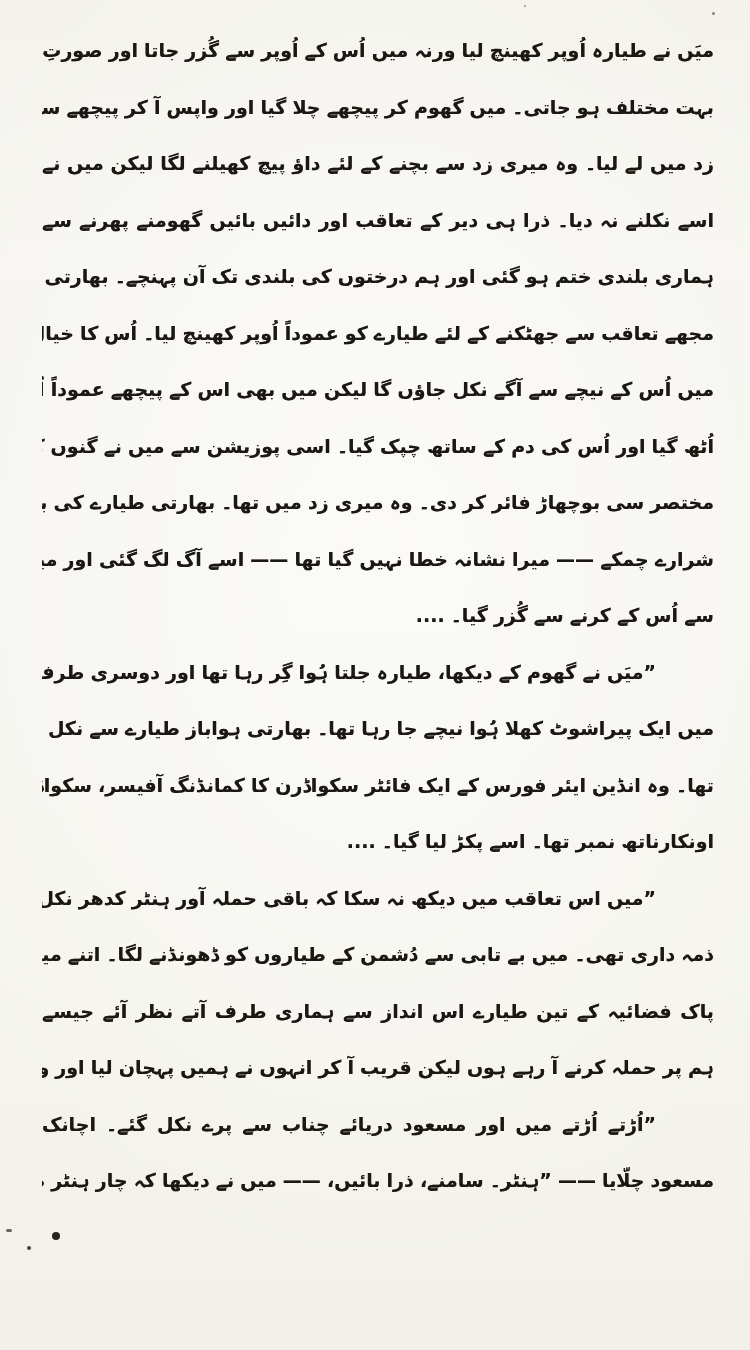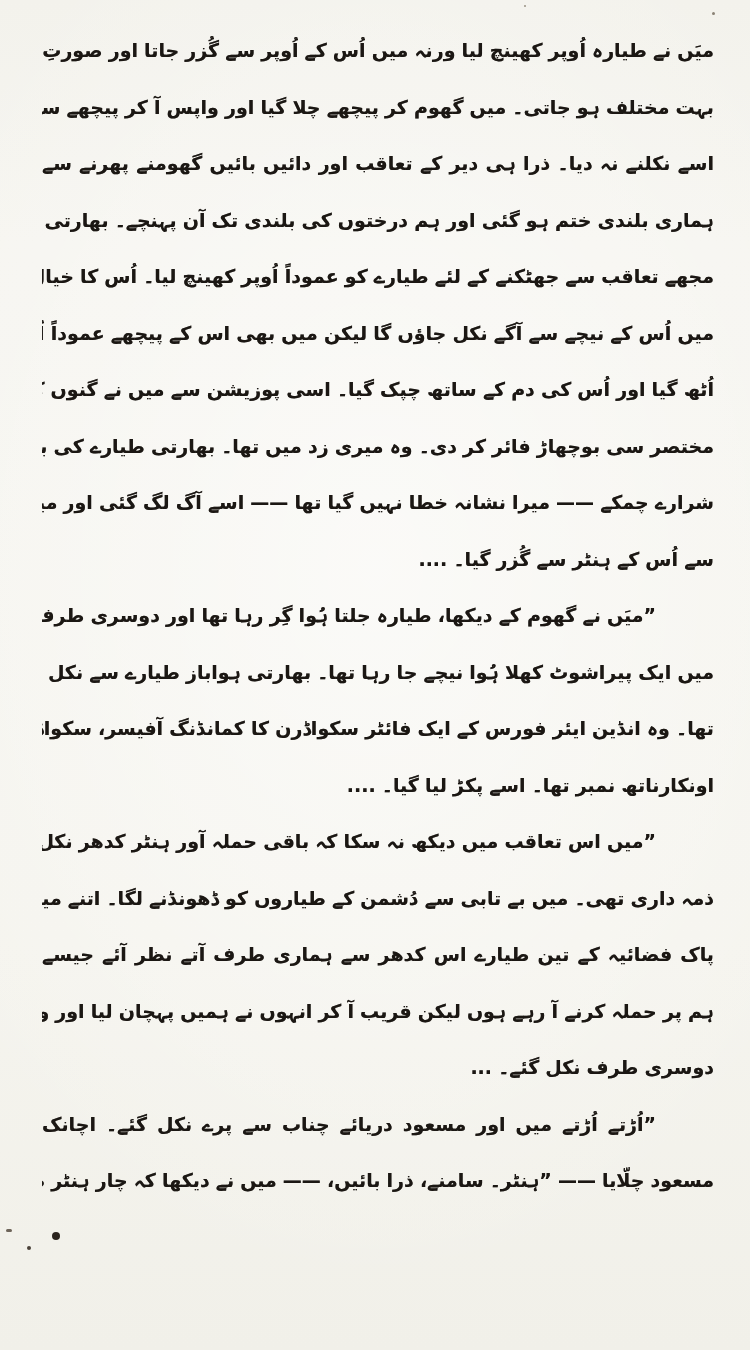--- a/index.html
+++ b/index.html
@@ -64,43 +64,43 @@
 </style>
 </head>
 <body>
 
 <div class="page">
   <div class="text-block">
 
     <div class="para">
       <div class="line">میَں نے طیارہ اُوپر کھینچ لیا ورنہ میں اُس کے اُوپر سے گُزر جاتا اور صورتِ حال</div>
       <div class="line">بہت مختلف ہو جاتی۔ میں گھوم کر پیچھے چلا گیا اور واپس آ کر پیچھے سے ایک ہنٹر کو</div>
+      <div class="line">زد میں لے لیا۔ وہ میری زد سے بچنے کے لئے داؤ پیچ کھیلنے لگا لیکن میں نے</div>
       <div class="line">اسے نکلنے نہ دیا۔ ذرا ہی دیر کے تعاقب اور دائیں بائیں گھومنے پھرنے سے</div>
       <div class="line">ہماری بلندی ختم ہو گئی اور ہم درختوں کی بلندی تک آن پہنچے۔ بھارتی ہواباز نے</div>
       <div class="line">مجھے تعاقب سے جھٹکنے کے لئے طیارے کو عموداً اُوپر کھینچ لیا۔ اُس کا خیال تھا کہ</div>
       <div class="line">میں اُس کے نیچے سے آگے نکل جاؤں گا لیکن میں بھی اس کے پیچھے عموداً اُوپر</div>
       <div class="line">اُٹھ گیا اور اُس کی دم کے ساتھ چپک گیا۔ اسی پوزیشن سے میں نے گنوں کی</div>
       <div class="line">مختصر سی بوچھاڑ فائر کر دی۔ وہ میری زد میں تھا۔ بھارتی طیارے کی باڈی سے</div>
       <div class="line">شرارے چمکے —— میرا نشانہ خطا نہیں گیا تھا —— اسے آگ لگ گئی اور میں زنّاٹے</div>
-      <div class="line last">سے اُس کے ہنٹر سے گُزر گیا۔ ....</div>
+      <div class="line last">سے اُس کے کرنے سے گُزر گیا۔ ....</div>
     </div>
 
     <div class="para">
       <div class="line first">”میَں نے گھوم کے دیکھا، طیارہ جلتا ہُوا گِر رہا تھا اور دوسری طرف فضا</div>
       <div class="line">میں ایک پیراشوٹ کھلا ہُوا نیچے جا رہا تھا۔ بھارتی ہواباز طیارے سے نکل گیا</div>
       <div class="line">تھا۔ وہ انڈین ایئر فورس کے ایک فائٹر سکواڈرن کا کمانڈنگ آفیسر، سکواڈرن لیڈر</div>
       <div class="line last">اونکارناتھ نمبر تھا۔ اسے پکڑ لیا گیا۔ ....</div>
     </div>
 
     <div class="para">
       <div class="line first">”میں اس تعاقب میں دیکھ نہ سکا کہ باقی حملہ آور ہنٹر کدھر نکل گئے۔ میں فضا</div>
       <div class="line">ذمہ داری تھی۔ میں بے تابی سے دُشمن کے طیاروں کو ڈھونڈنے لگا۔ اتنے میں</div>
-      <div class="line">پاک فضائیہ کے تین طیارے اس کدھر سے ہماری طرف آتے نظر آئے جیسے</div>
+      <div class="line">پاک فضائیہ کے تین طیارے اس انداز سے ہماری طرف آتے نظر آئے جیسے</div>
       <div class="line">ہم پر حملہ کرنے آ رہے ہوں لیکن قریب آ کر انہوں نے ہمیں پہچان لیا اور وہ</div>
-      <div class="line last">دوسری طرف نکل گئے۔ ...</div>
     </div>
 
     <div class="para">
       <div class="line first">”اُڑتے اُڑتے میں اور مسعود دریائے چناب سے پرے نکل گئے۔ اچانک</div>
       <div class="line">مسعود چلّایا —— ”ہنٹر۔ سامنے، ذرا بائیں، —— میں نے دیکھا کہ چار ہنٹر طیارے</div>
     </div>
 
   </div>
 
   <span class="speck s1"></span>

